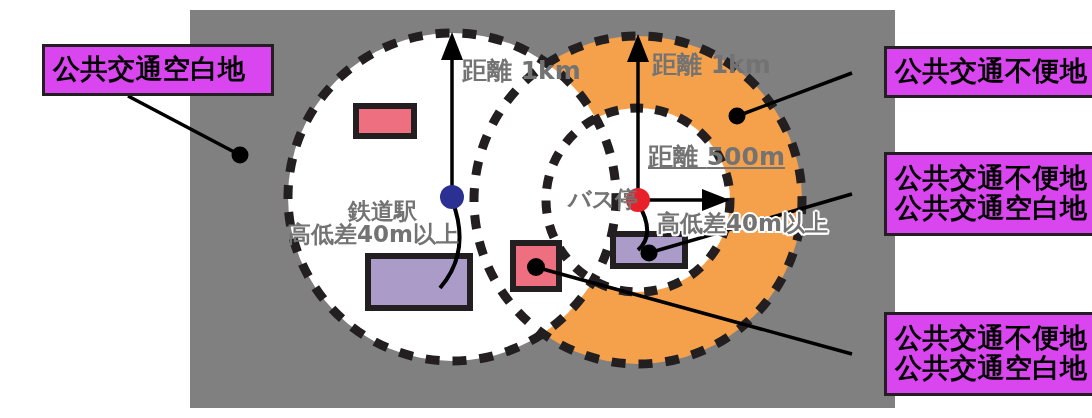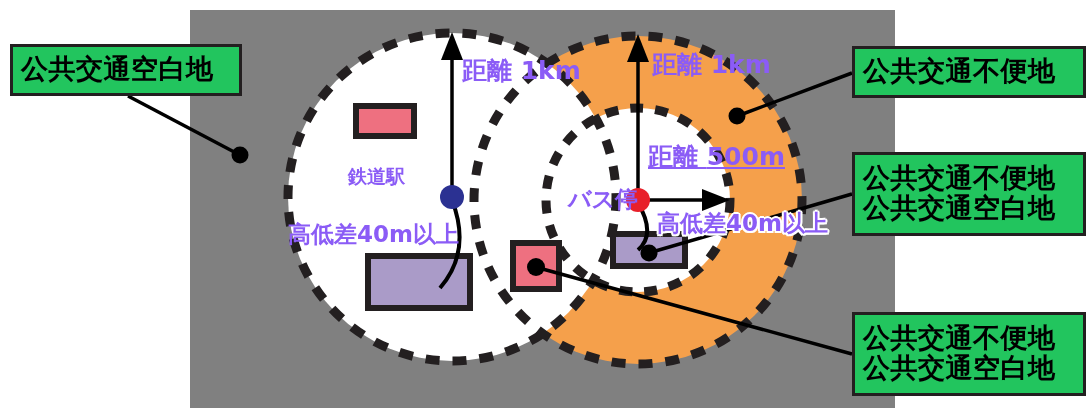--- a/index.html
+++ b/index.html
@@ -20,31 +20,32 @@
   #diagram {
     position: absolute;
     left: 0;
     top: 0;
     width: 1092px;
     height: 418px;
   }
   .callout {
     position: absolute;
     box-sizing: border-box;
-    background: #22c55e;
+    background: #d946ef;
     border: 3px solid #231f20;
     color: #000000;
     font-weight: bold;
     line-height: 1.12;
     letter-spacing: 0.5px;
     display: flex;
     flex-direction: column;
     justify-content: center;
     padding: 2px 8px 4px 8px;
     white-space: nowrap;
+    margin-left: 32px;
   }
   .callout .ln {
     display: block;
   }
   #callout-blank {
     left: 10px;
     top: 44px;
     width: 232px;
     height: 52px;
     font-size: 27px;
@@ -65,35 +66,35 @@
   }
   #callout-quasi2 {
     left: 852px;
     top: 312px;
     width: 234px;
     height: 84px;
     font-size: 27px;
   }
   .maplabel {
     position: absolute;
-    color: #8b5cf6;
+    color: #737373;
     font-weight: bold;
     line-height: 1.05;
     white-space: nowrap;
     pointer-events: none;
   }
   .maplabel.outlined {
     text-shadow:
       2px 0 0 #fff, -2px 0 0 #fff, 0 2px 0 #fff, 0 -2px 0 #fff,
       1.5px 1.5px 0 #fff, -1.5px 1.5px 0 #fff, 1.5px -1.5px 0 #fff, -1.5px -1.5px 0 #fff;
   }
   #lbl-dist-left { left: 462px; top: 58px;  font-size: 25px; text-align: center; }
   #lbl-dist-right{ left: 652px; top: 52px;  font-size: 25px; text-align: center; }
   #lbl-dist-500  { left: 648px; top: 144px; font-size: 25px; text-align: center; text-decoration: underline; }
-  #lbl-station   { left: 348px; top: 167px; font-size: 19px; }
+  #lbl-station   { left: 348px; top: 199px; font-size: 23px; }
   #lbl-busstop   { left: 568px; top: 187px; font-size: 23px; text-align: center; }
   #lbl-elev-left { left: 288px; top: 222px; font-size: 23px; }
   #lbl-elev-right{ left: 657px; top: 211px; font-size: 23px; }
 </style>
 </head>
 <body>
 
 <div id="stage">
 
   <svg id="diagram" viewBox="0 0 1092 418">

